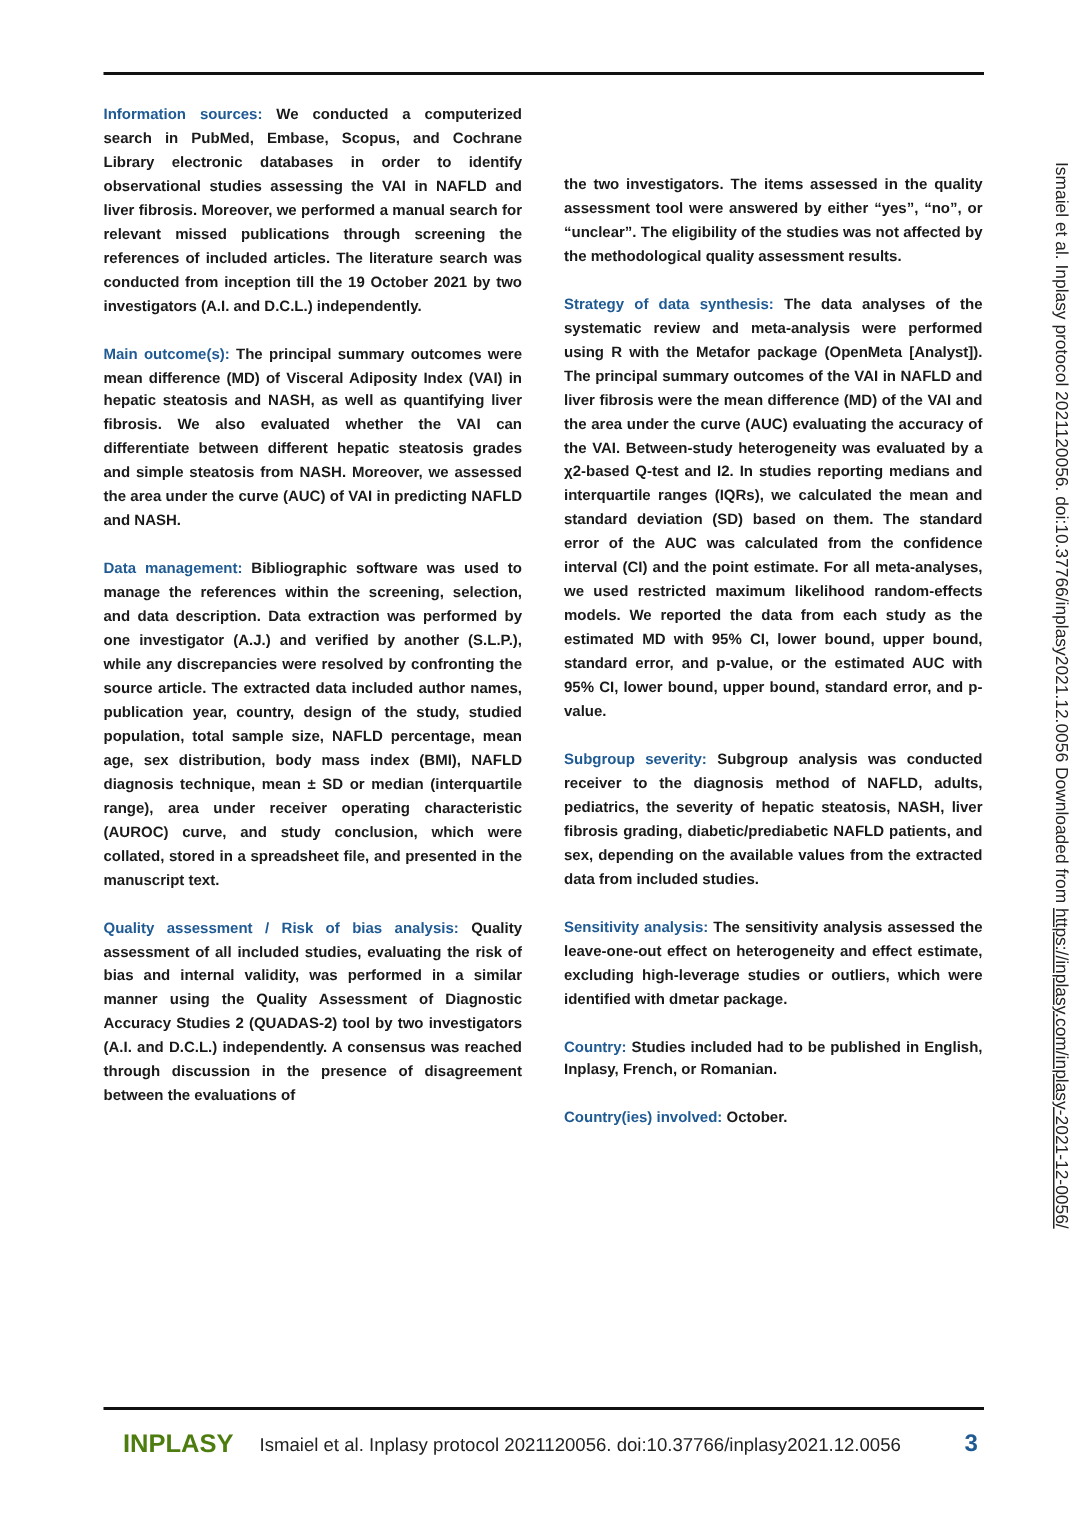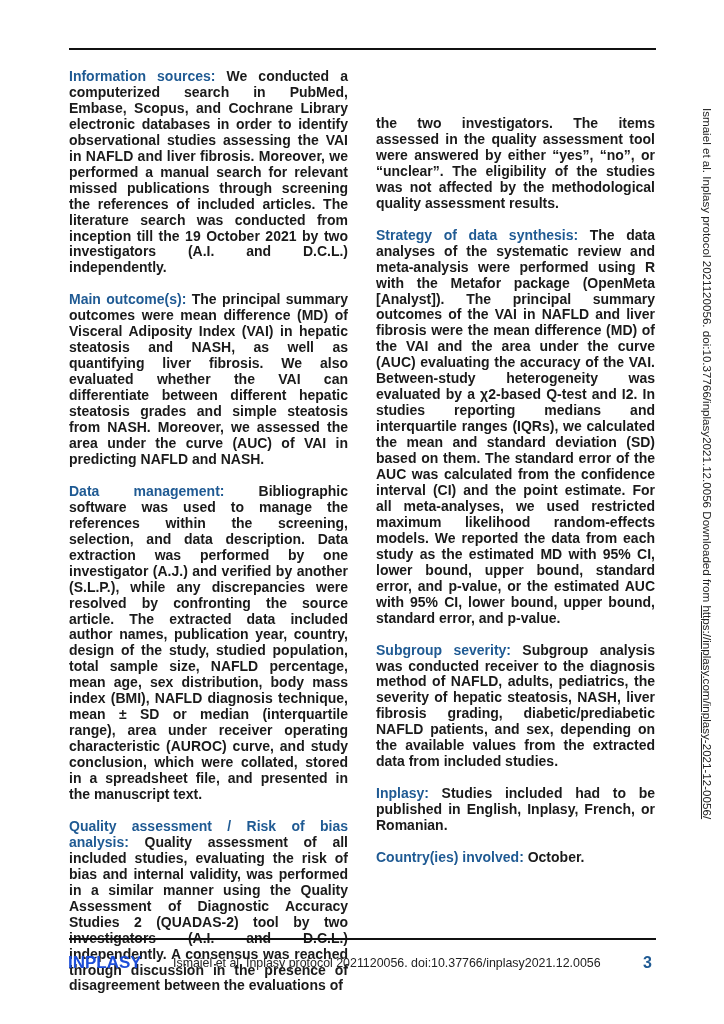--- a/index.html
+++ b/index.html
@@ -1,51 +1,52 @@
 <!DOCTYPE html>
 <html><head>
 <meta charset="utf-8">
 <style>
   html, body { margin:0; padding:0; background:#ffffff; }
   body { width:724px; height:1024px; position:relative; overflow:hidden;
          font-family:"Liberation Sans", sans-serif; color:#1a1a1a; }
   .rule { position:absolute; left:69px; width:587px; height:2px; background:#111; }
   .rule.top { top:48px; }
   .rule.bottom { top:938px; }
-  .col { position:absolute; top:69px; width:279px; font-size:14px; line-height:15.95px;
+  .col { position:absolute; top:69px; width:279px; font-size:10px; line-height:15.95px;
          font-weight:bold; text-align:justify; }
   .col.left { left:69px; }
   .col.right { left:376px; top:68px;margin-top:48px; }
   .sec { margin:0 0 16px 0; }
   .head { color:#1f5a93; }
   .side { position:absolute; left:700px; top:108px; width:14px; height:790px; }
   .side-inner { position:absolute; left:0; top:0; transform-origin:0 0; transform:translate(14px,0) rotate(90deg);
                 white-space:nowrap; font-size:11.6px; color:#222; font-weight:normal; }
   .side-inner .link { text-decoration:underline; }
-  .footer-brand { position:absolute; left:68px; top:953px; font-size:17px; font-weight:bold; color:#1d4ed8; }
+  .footer-brand { position:absolute; left:82px; top:953px; font-size:17px; font-weight:bold; color:#4d7c0f; }
   .footer-cite { position:absolute; left:173px; top:956px; font-size:12.4px; color:#222; }
   .footer-page { position:absolute; left:643px; top:954px; font-size:16px; font-weight:bold; color:#1f5a93; }
 </style>
 </head>
 <body>
 
 <div class="rule top"></div>
 
 <div class="col left">
   <p class="sec"><span class="head">Information sources:</span><span> We conducted a computerized search in PubMed, Embase, Scopus, and Cochrane Library electronic databases in order to identify observational studies assessing the VAI in NAFLD and liver fibrosis. Moreover, we performed a manual search for relevant missed publications through screening the references of included articles. The literature search was conducted from inception till the 19 October 2021 by two investigators (A.I. and D.C.L.) independently.</span></p>
   <p class="sec"><span class="head">Main outcome(s):</span><span> The principal summary outcomes were mean difference (MD) of Visceral Adiposity Index (VAI) in hepatic steatosis and NASH, as well as quantifying liver fibrosis. We also evaluated whether the VAI can differentiate between different hepatic steatosis grades and simple steatosis from NASH. Moreover, we assessed the area under the curve (AUC) of VAI in predicting NAFLD and NASH.</span></p>
   <p class="sec"><span class="head">Data management:</span><span> Bibliographic software was used to manage the references within the screening, selection, and data description. Data extraction was performed by one investigator (A.J.) and verified by another (S.L.P.), while any discrepancies were resolved by confronting the source article. The extracted data included author names, publication year, country, design of the study, studied population, total sample size, NAFLD percentage, mean age, sex distribution, body mass index (BMI), NAFLD diagnosis technique, mean ± SD or median (interquartile range), area under receiver operating characteristic (AUROC) curve, and study conclusion, which were collated, stored in a spreadsheet file, and presented in the manuscript text.</span></p>
   <p class="sec"><span class="head">Quality assessment / Risk of bias analysis:</span><span> Quality assessment of all included studies, evaluating the risk of bias and internal validity, was performed in a similar manner using the Quality Assessment of Diagnostic Accuracy Studies 2 (QUADAS-2) tool by two investigators (A.I. and D.C.L.) independently. A consensus was reached through discussion in the presence of disagreement between the evaluations of</span></p>
 </div>
 
 <div class="col right">
   <p class="sec"><span>the two investigators. The items assessed in the quality assessment tool were answered by either “yes”, “no”, or “unclear”. The eligibility of the studies was not affected by the methodological quality assessment results.</span></p>
   <p class="sec"><span class="head">Strategy of data synthesis:</span><span> The data analyses of the systematic review and meta-analysis were performed using R with the Metafor package (OpenMeta [Analyst]). The principal summary outcomes of the VAI in NAFLD and liver fibrosis were the mean difference (MD) of the VAI and the area under the curve (AUC) evaluating the accuracy of the VAI. Between-study heterogeneity was evaluated by a χ2-based Q-test and I2. In studies reporting medians and interquartile ranges (IQRs), we calculated the mean and standard deviation (SD) based on them. The standard error of the AUC was calculated from the confidence interval (CI) and the point estimate. For all meta-analyses, we used restricted maximum likelihood random-effects models. We reported the data from each study as the estimated MD with 95% CI, lower bound, upper bound, standard error, and p-value, or the estimated AUC with 95% CI, lower bound, upper bound, standard error, and p-value.</span></p>
   <p class="sec"><span class="head">Subgroup severity:</span><span> Subgroup analysis was conducted receiver to the diagnosis method of NAFLD, adults, pediatrics, the severity of hepatic steatosis, NASH, liver fibrosis grading, diabetic/prediabetic NAFLD patients, and sex, depending on the available values from the extracted data from included studies.</span></p>
-  <p class="sec"><span class="head">Inplasy:</span><span> Studies included had to be published in English, Inplasy, French, or Romanian.</span></p>
+  <p class="sec"><span class="head">Sensitivity analysis:</span><span> The sensitivity analysis assessed the leave-one-out effect on heterogeneity and effect estimate, excluding high-leverage studies or outliers, which were identified with dmetar package.</span></p>
+  <p class="sec"><span class="head">Country:</span><span> Studies included had to be published in English, Inplasy, French, or Romanian.</span></p>
   <p class="sec"><span class="head">Country(ies) involved:</span><span> October.</span></p>
 </div>
 
 <div class="side">
   <div class="side-inner">
     <span>Ismaiel et al. Inplasy protocol 2021120056. doi:10.37766/inplasy2021.12.0056 Downloaded from </span><span class="link">https://inplasy.com/inplasy-2021-12-0056/</span>
   </div>
 </div>
 
 <div class="rule bottom"></div>

